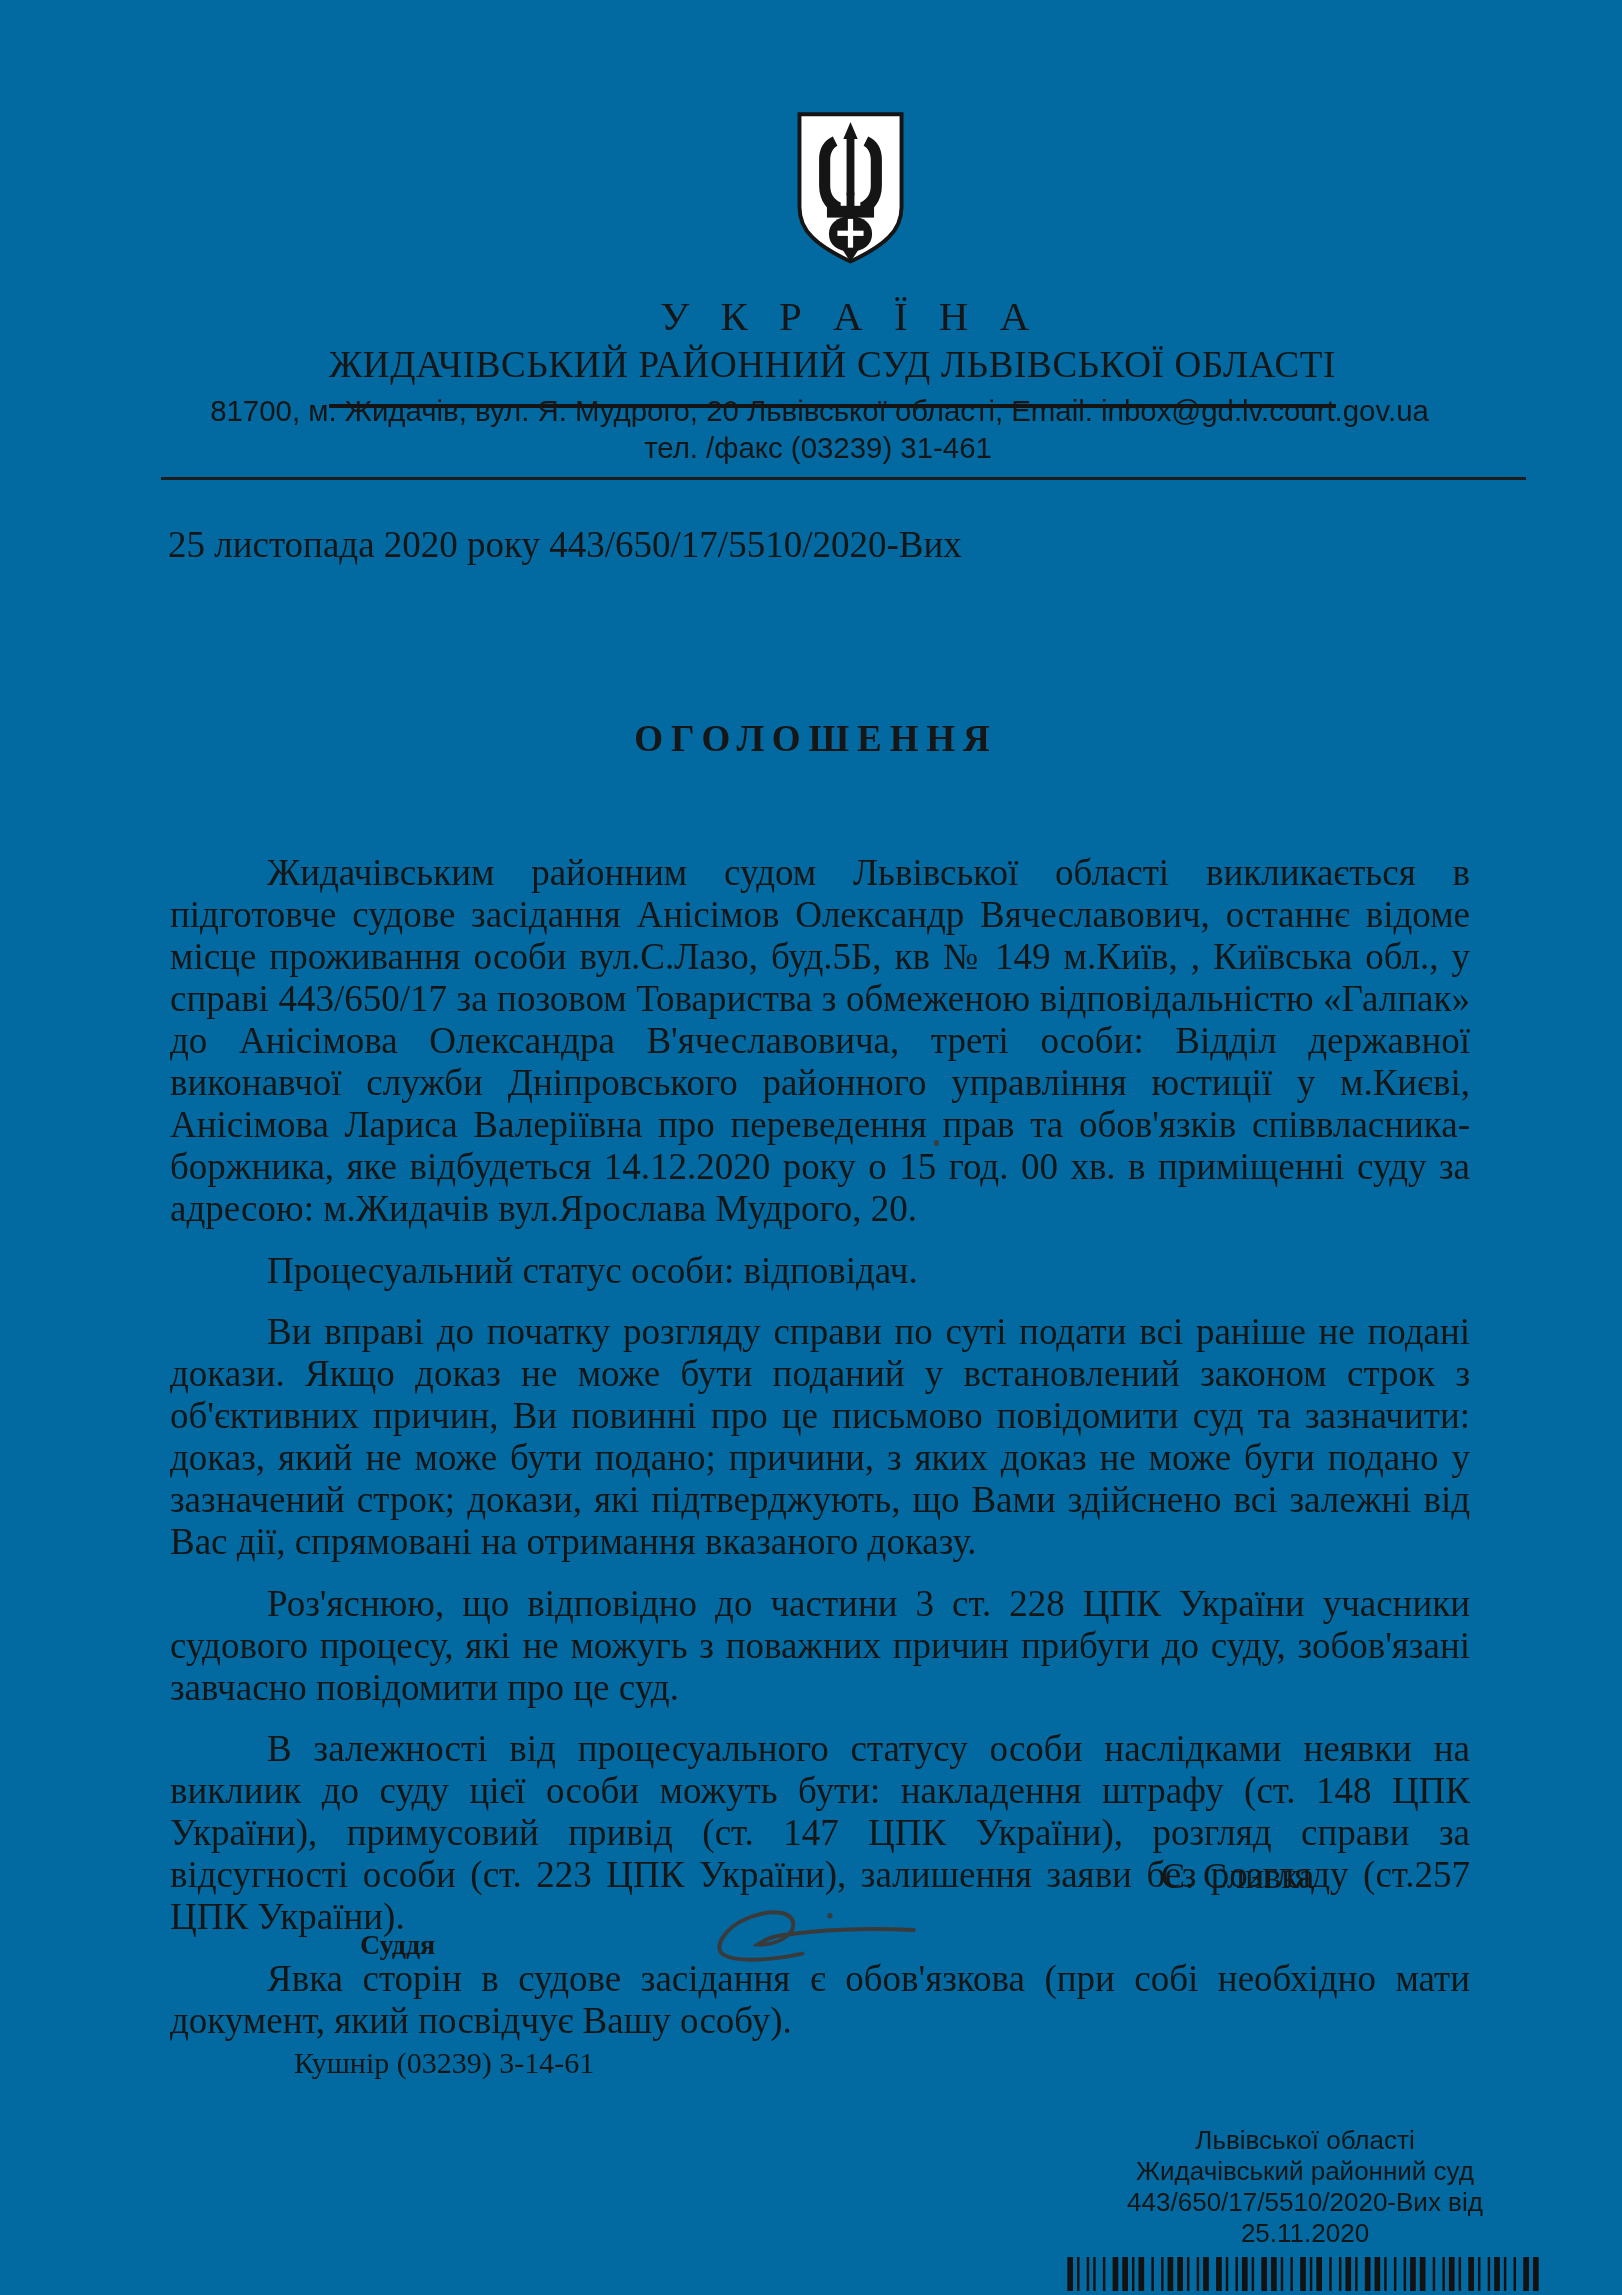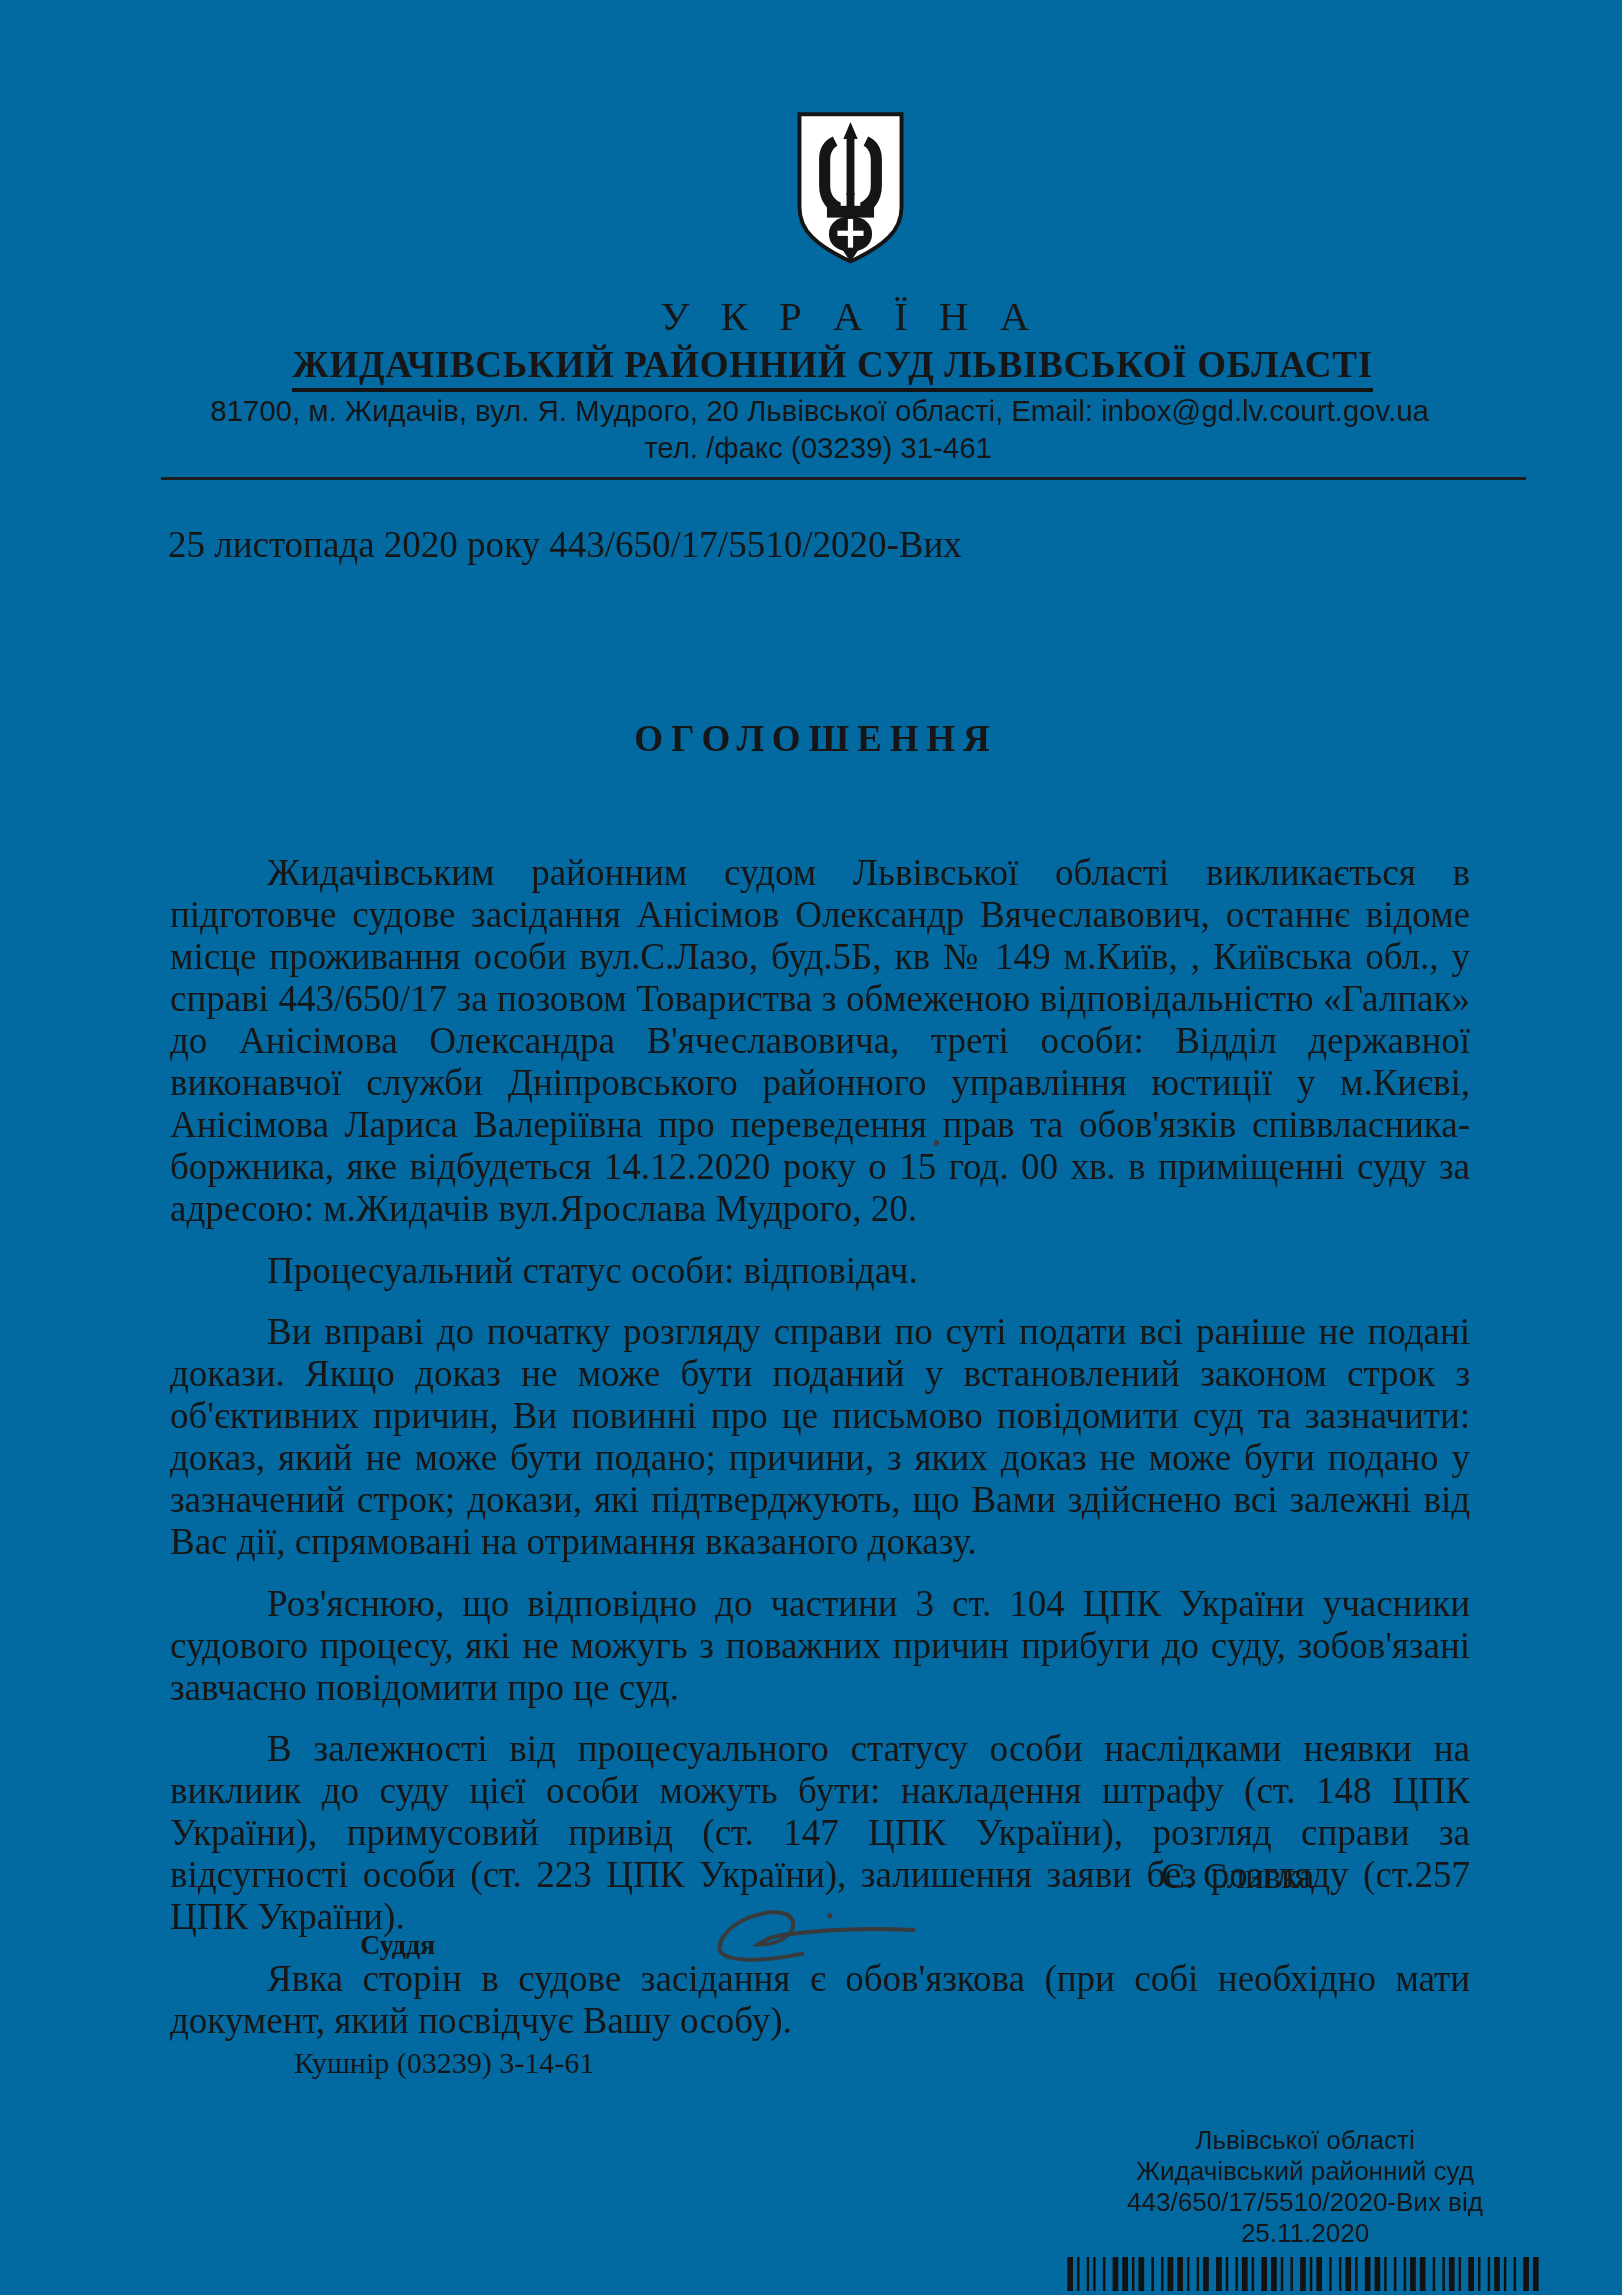--- a/index.html
+++ b/index.html
@@ -7,22 +7,22 @@
   .abs{position:absolute;}
   .serif{font-family:"Liberation Serif",serif;}
   .sans{font-family:"Liberation Sans",sans-serif;}
   .center{text-align:center;}
 
   #emblem{left:794px;top:109px;width:113px;height:157px;}
 
   #country{left:523px;top:292px;width:654px;font-size:41px;letter-spacing:10.5px;white-space:nowrap;}
 
   #court-name-row{left:97px;top:343px;width:1471px;}
-  #court-name-row .u{display:inline-block;font-weight:bold;font-size:37px;letter-spacing:0.7px;
-     border-bottom:4.6px solid #141414;padding-bottom:2px;white-space:nowrap;}
+  #court-name-row .u{display:inline-block;font-weight:normal;font-size:37px;letter-spacing:0.7px;
+     border-bottom:4.6px solid #141414;padding-bottom:18px;white-space:nowrap;}
 
   #address-row{left:0;top:394px;width:1639px;font-size:29.4px;}
   #phone-row{left:0;top:431px;width:1636px;font-size:29.4px;}
 
   #header-rule{left:161px;top:477px;width:1365px;height:3.3px;background:#1d1d1d;}
 
   #ref-line{left:168px;top:523px;font-size:37px;white-space:nowrap;}
 
   #doc-title{left:0;top:717px;width:1632px;font-weight:bold;font-size:37px;letter-spacing:7.9px;}
 
@@ -78,21 +78,21 @@
   <div id="header-rule" class="abs"></div>
 
   <div id="ref-line" class="abs serif">25 листопада 2020 року 443/650/17/5510/2020-Вих</div>
 
   <div id="doc-title" class="abs serif center">ОГОЛОШЕННЯ</div>
 
   <div id="body" class="abs serif">
     <p>Жидачівським районним судом Львівської області викликається в підготовче судове засідання Анісімов Олександр Вячеславович, останнє відоме місце проживання особи вул.С.Лазо, буд.5Б, кв № 149 м.Київ, , Київська обл., у справі 443/650/17 за позовом  Товариства з обмеженою відповідальністю «Галпак» до Анісімова Олександра В'ячеславовича, треті особи: Відділ державної виконавчої служби Дніпровського районного управління юстиції у м.Києві, Анісімова Лариса Валеріївна про переведення прав та обов'язків співвласника-боржника, яке відбудеться 14.12.2020 року о 15 год. 00 хв. в приміщенні суду за адресою: м.Жидачів вул.Ярослава Мудрого, 20.</p>
     <p>Процесуальний статус особи: відповідач.</p>
     <p>Ви вправі до початку розгляду справи по суті подати всі раніше не подані докази. Якщо доказ не може бути поданий у встановлений законом строк з об'єктивних причин, Ви повинні про це письмово повідомити суд та зазначити: доказ, який не може бути подано; причини, з яких доказ не може буги подано у зазначений строк; докази, які підтверджують, що Вами здійснено всі залежні від Вас дії, спрямовані на отримання  вказаного доказу.</p>
-    <p>Роз'яснюю, що відповідно до частини 3 ст. 104 ЦПК України учасники судового процесу, які не можугь з поважних причин прибуги до суду, зобов'язані завчасно повідомити про це суд.</p>
+    <p>Роз'яснюю, що відповідно до частини 3 ст. 228 ЦПК України учасники судового процесу, які не можугь з поважних причин прибуги до суду, зобов'язані завчасно повідомити про це суд.</p>
     <p>В залежності від процесуального статусу особи наслідками неявки на виклиик до суду цієї особи можуть бути: накладення штрафу (ст. 148 ЦПК України), примусовий привід (ст. 147 ЦПК України), розгляд справи за відсугності особи (ст. 223 ЦПК України), залишення заяви без розгляду (ст.257 ЦПК України).</p>
     <p>Явка сторін в судове засідання є обов'язкова (при собі необхідно мати документ, який посвідчує Вашу особу).</p>
   </div>
 
   <div id="ink-speck" class="abs"></div>
 
   <div id="judge-label" class="abs serif">Суддя</div>
 
   <svg id="signature" class="abs" viewBox="0 0 400 110" xmlns="http://www.w3.org/2000/svg">
     <path d="M196,88 C150,98 96,102 76,90 C58,79 78,48 112,34 C146,20 180,22 182,42 C184,62 152,76 128,74 C140,66 150,62 164,60 C220,52 292,48 366,52" fill="none" stroke="#3a3a3a" stroke-width="6" stroke-linecap="round"></path>

